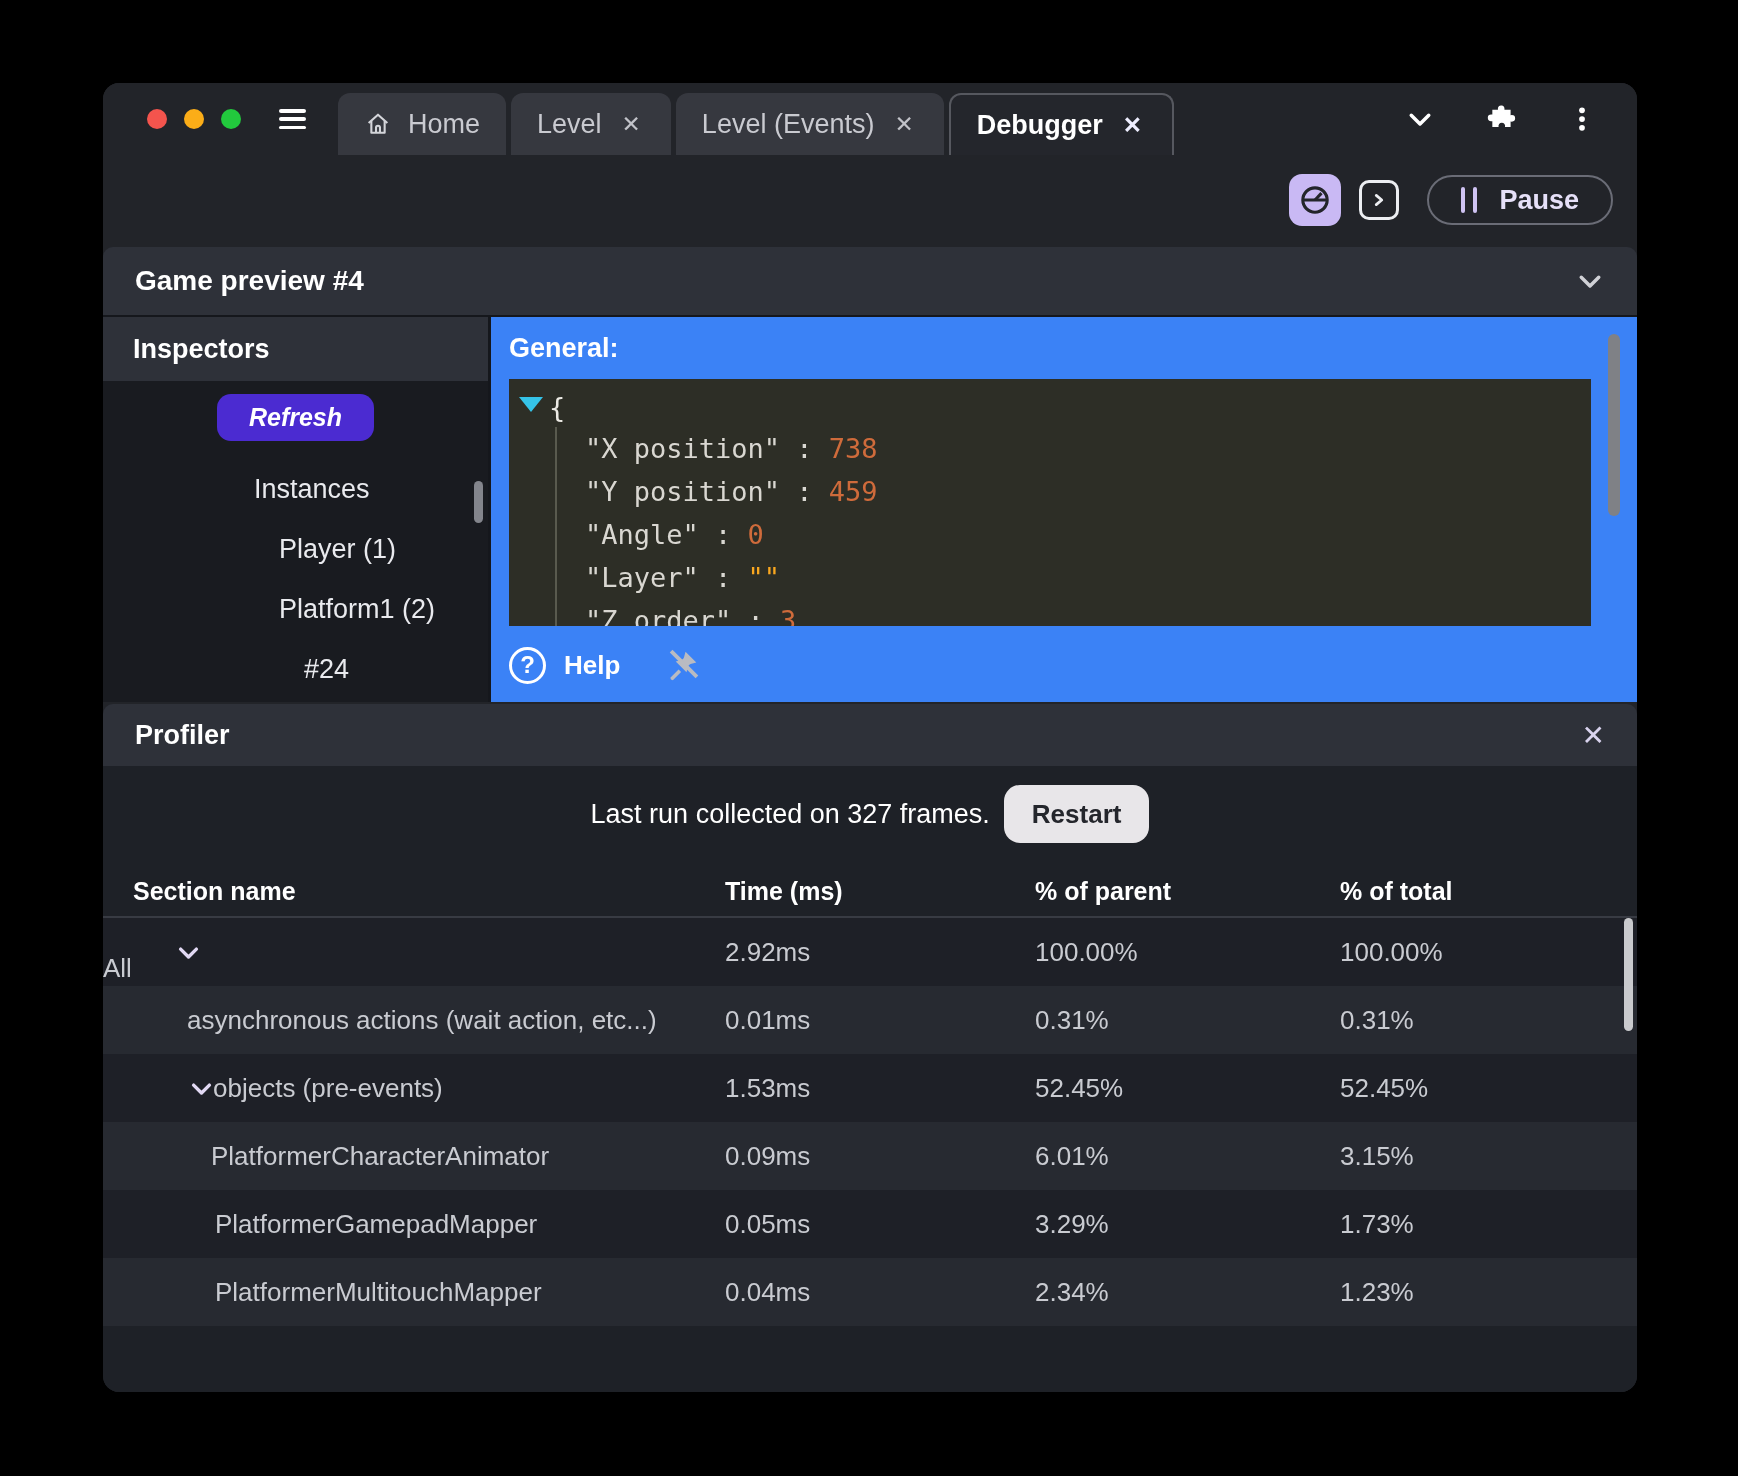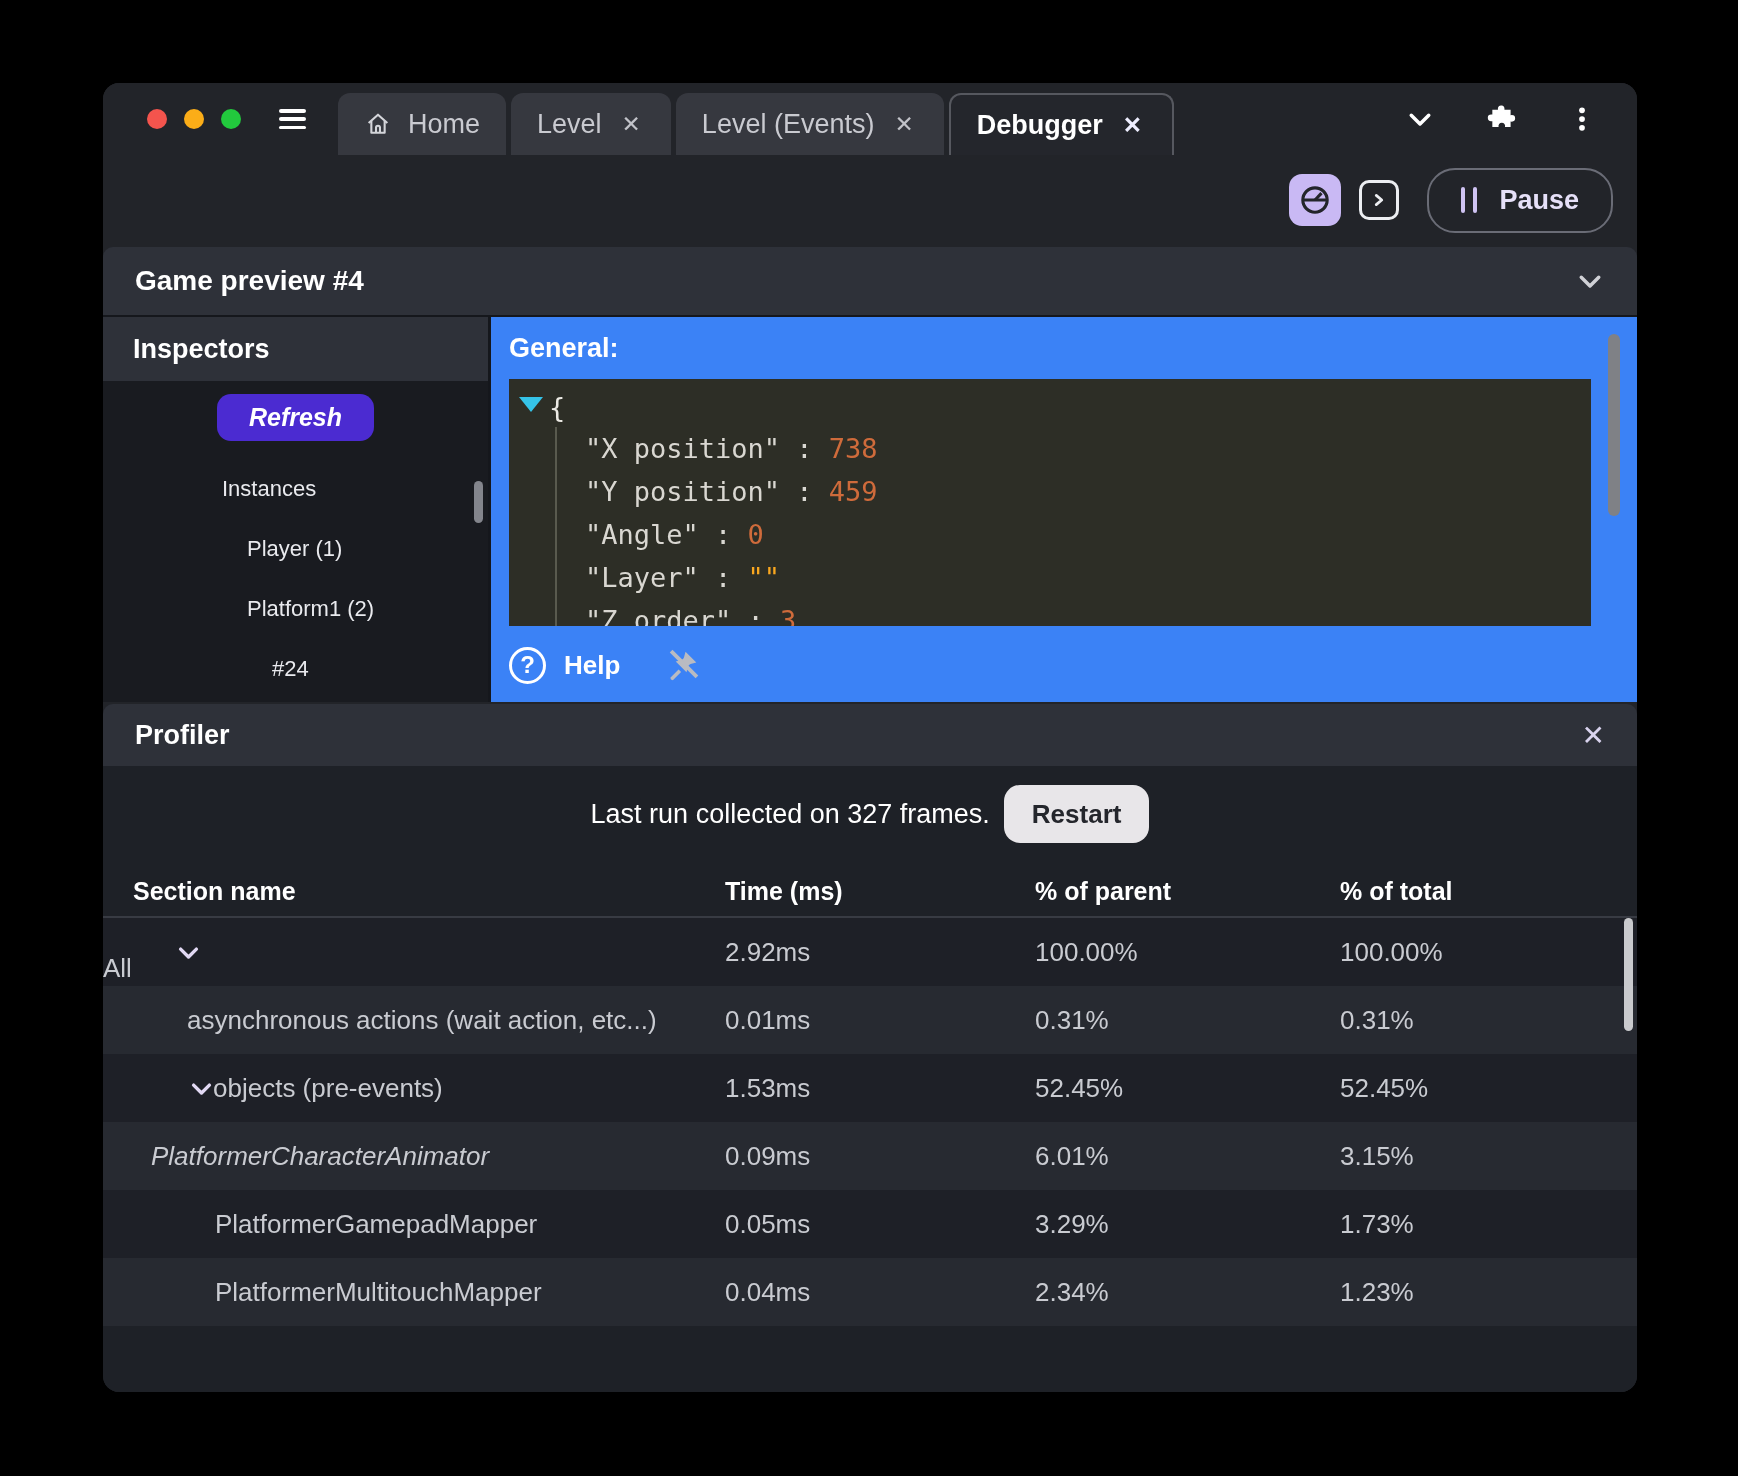--- a/index.html
+++ b/index.html
@@ -29,21 +29,21 @@
   .titlebar-right{ margin-left:auto; display:flex; align-items:center; gap:50px; padding-right:40px; }
   .tb-icon{ color:#fff; display:flex; cursor:pointer; }
 
   
   .toolbar{ height:90px; flex:0 0 auto; display:flex; align-items:center; justify-content:flex-end;
     gap:18px; padding-right:24px; background:#222429; }
   .gauge-btn{ width:52px; height:52px; border:none; border-radius:13px; background:#c9b9f4;
     display:flex; align-items:center; justify-content:center; color:#23252b; cursor:pointer; }
   .console-btn{ width:40px; height:40px; background:none; border:3px solid #eceef2; border-radius:10px;
     display:flex; align-items:center; justify-content:center; color:#eceef2; cursor:pointer; margin-right:10px; }
-  .pause-btn{ height:65px; background:none; border:2px solid #6a6c76; border-radius:28px;
+  .pause-btn{ height:50px; background:none; border:2px solid #6a6c76; border-radius:28px;
     display:flex; align-items:center; gap:22px; padding:17px 32px; cursor:pointer;text-align:right; }
   .pause-bars{ display:flex; gap:8px; }
   .pause-bars i{ width:4px; height:26px; background:#cfc3f2; border-radius:2px; }
   .pause-label{ font-size:27px; font-weight:bold; color:#e6e0f8; }
 
   
   .preview-header{ height:68px; flex:0 0 auto; background:#2e3139; border-radius:10px 10px 0 0;
     margin-top:2px; display:flex; align-items:center; justify-content:space-between; padding:0 32px; }
   .preview-title{ font-size:28px; font-weight:bold; color:#fff; }
   .preview-chevron{ color:#d0d1d6; display:flex; cursor:pointer; }
@@ -53,22 +53,22 @@
   .left-col{ width:388px; flex:0 0 auto; display:flex; flex-direction:column;
     border-right:3px solid #15171c; }
   .panel-header{ height:64px; flex:0 0 auto; background:#2e3139; display:flex; align-items:center;
     padding-left:30px; font-size:27px; font-weight:bold; color:#fff; }
   .left-body{ flex:1; background:#191b20; position:relative; display:flex;
     flex-direction:column; align-items:center; }
   .refresh-btn{ margin-top:13px; height:47px; padding:0 32px; background:#4b2bd1; color:#fff;
     border:none; border-radius:14px; font-size:25px; font-weight:bold;
     font-family:"Liberation Sans",sans-serif; cursor:pointer;font-style:italic; }
   .insp-list{ width:100%; margin-top:18px; }
-  .insp-item{ height:60px; display:flex; align-items:center; font-size:22px; color:#e9eaee;
-    cursor:pointer; }
+  .insp-item{ height:60px; display:flex; align-items:center; font-size:27px; color:#e9eaee;
+    cursor:pointer;margin-left:32px; }
   .left-scroll{ position:absolute; right:5px; top:100px; width:9px; height:42px;
     border-radius:5px; background:#83858c; }
 
   .right-col{ flex:1; position:relative; background:#3b82f6; padding-left:18px; }
   .general-title{ height:62px; display:flex; align-items:center; font-size:27px;
     font-weight:bold; color:#fff; }
   .json-panel{ width:1082px; height:247px; background:#2d2e26; position:relative;
     font-family:"DejaVu Sans Mono", monospace; font-size:27px; color:#d9d7d1;
     padding:10px 0 0 16px; overflow:hidden; }
   .json-tri{ position:absolute; left:10px; top:18px; width:0; height:0;
@@ -291,21 +291,21 @@
               </svg>
             </span>
             <div class="pname" style="padding-left: 110px;">
               <span>objects (pre-events)</span>
             </div>
             <span>1.53ms</span>
             <span>52.45%</span>
             <span>52.45%</span>
           </div>
           <div class="prow light">
-            <div class="pname" style="padding-left: 48px; font-style: italic;">
+            <div class="pname" style="padding-left: 108px;">
               <span>PlatformerCharacterAnimator</span>
             </div>
             <span>0.09ms</span>
             <span>6.01%</span>
             <span>3.15%</span>
           </div>
           <div class="prow dark">
             <div class="pname" style="padding-left: 112px;">
               <span>PlatformerGamepadMapper</span>
             </div>

